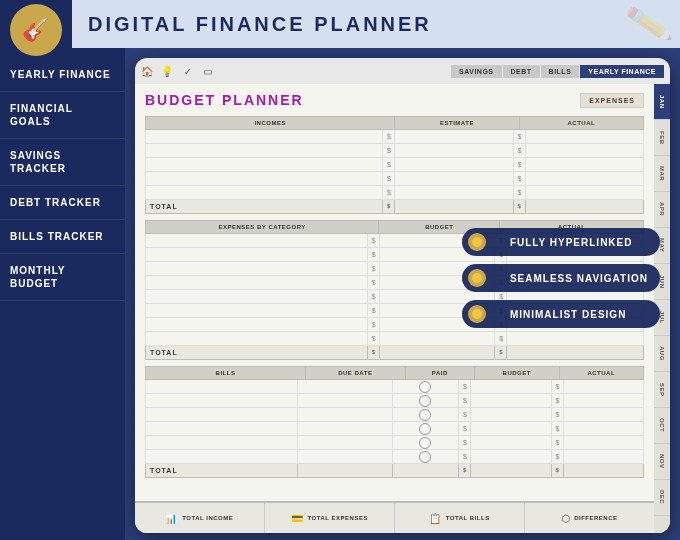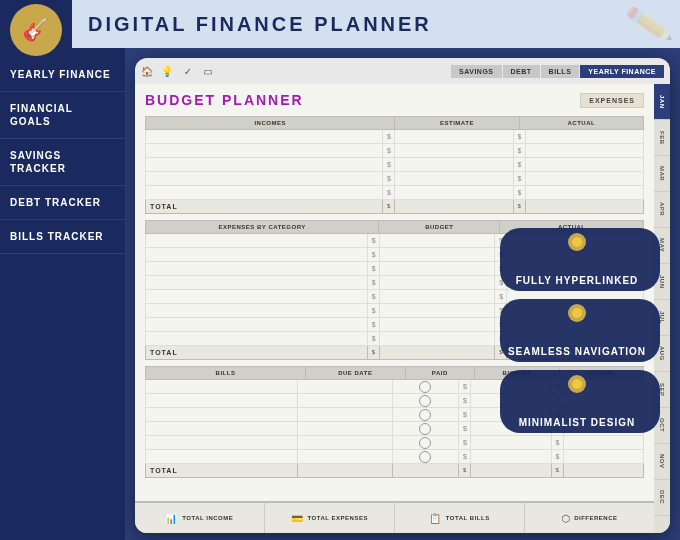--- a/index.html
+++ b/index.html
@@ -248,21 +248,20 @@
       z-index: 20;
     }
     .badge {
       display: flex;
       align-items: center;
       gap: 24px;
       background: rgba(20,35,90,0.92);
       border-radius: 20px;
       padding: 5px 12px 5px 6px;
       min-width: 160px;
-      flex-direction: column;
     }
     .badge-dot {
       width: 18px;
       height: 18px;
       border-radius: 50%;
       background: #c8a84b;
       flex-shrink: 0;
       display: flex;
       align-items: center;
       justify-content: center;
@@ -362,20 +361,23 @@
       <span>FINANCIAL GOALS</span>
     </div>
     <div class="sidebar-item">
       <span>SAVINGS TRACKER</span>
     </div>
     <div class="sidebar-item">
       <span>DEBT TRACKER</span>
     </div>
     <div class="sidebar-item">
       <span>BILLS TRACKER</span>
+    </div>
+    <div class="sidebar-item">
+      <span>MONTHLY BUDGET</span>
     </div>
   </div>
 
   <div class="planner-area">
     <div class="device-frame">
 
       <div class="planner-top-nav">
         <div class="nav-icon">🏠</div>
         <div class="nav-icon">💡</div>
         <div class="nav-icon">✓</div>

